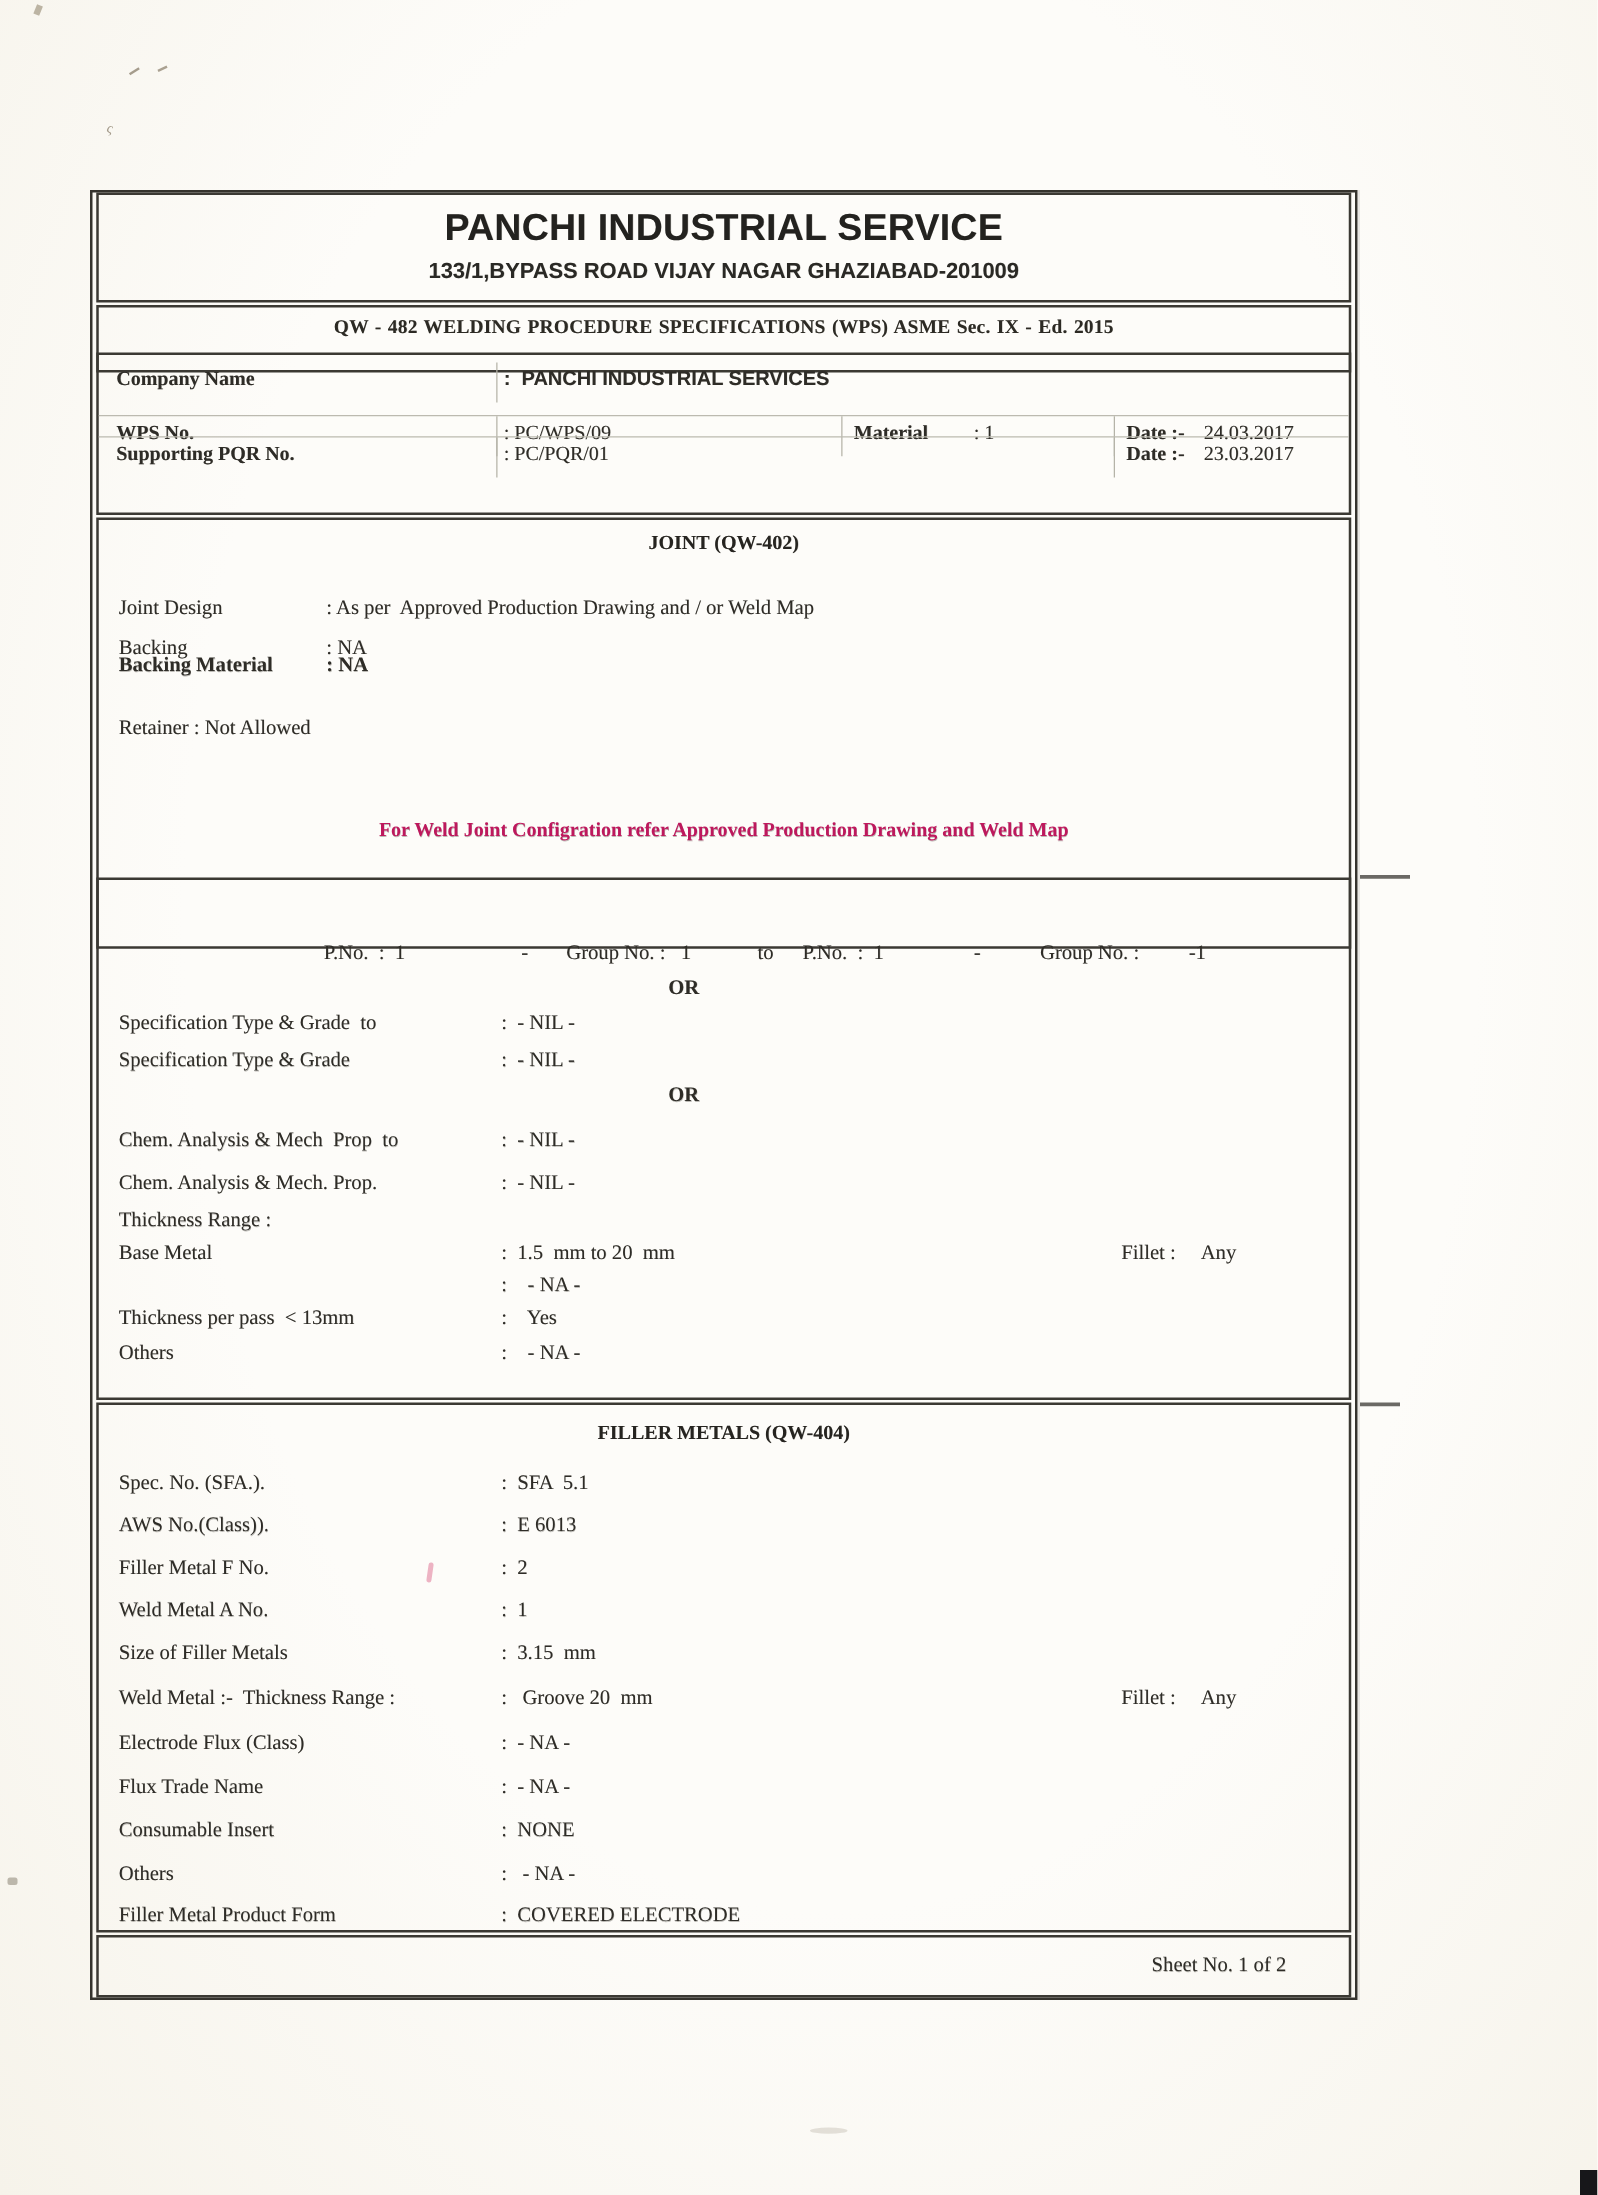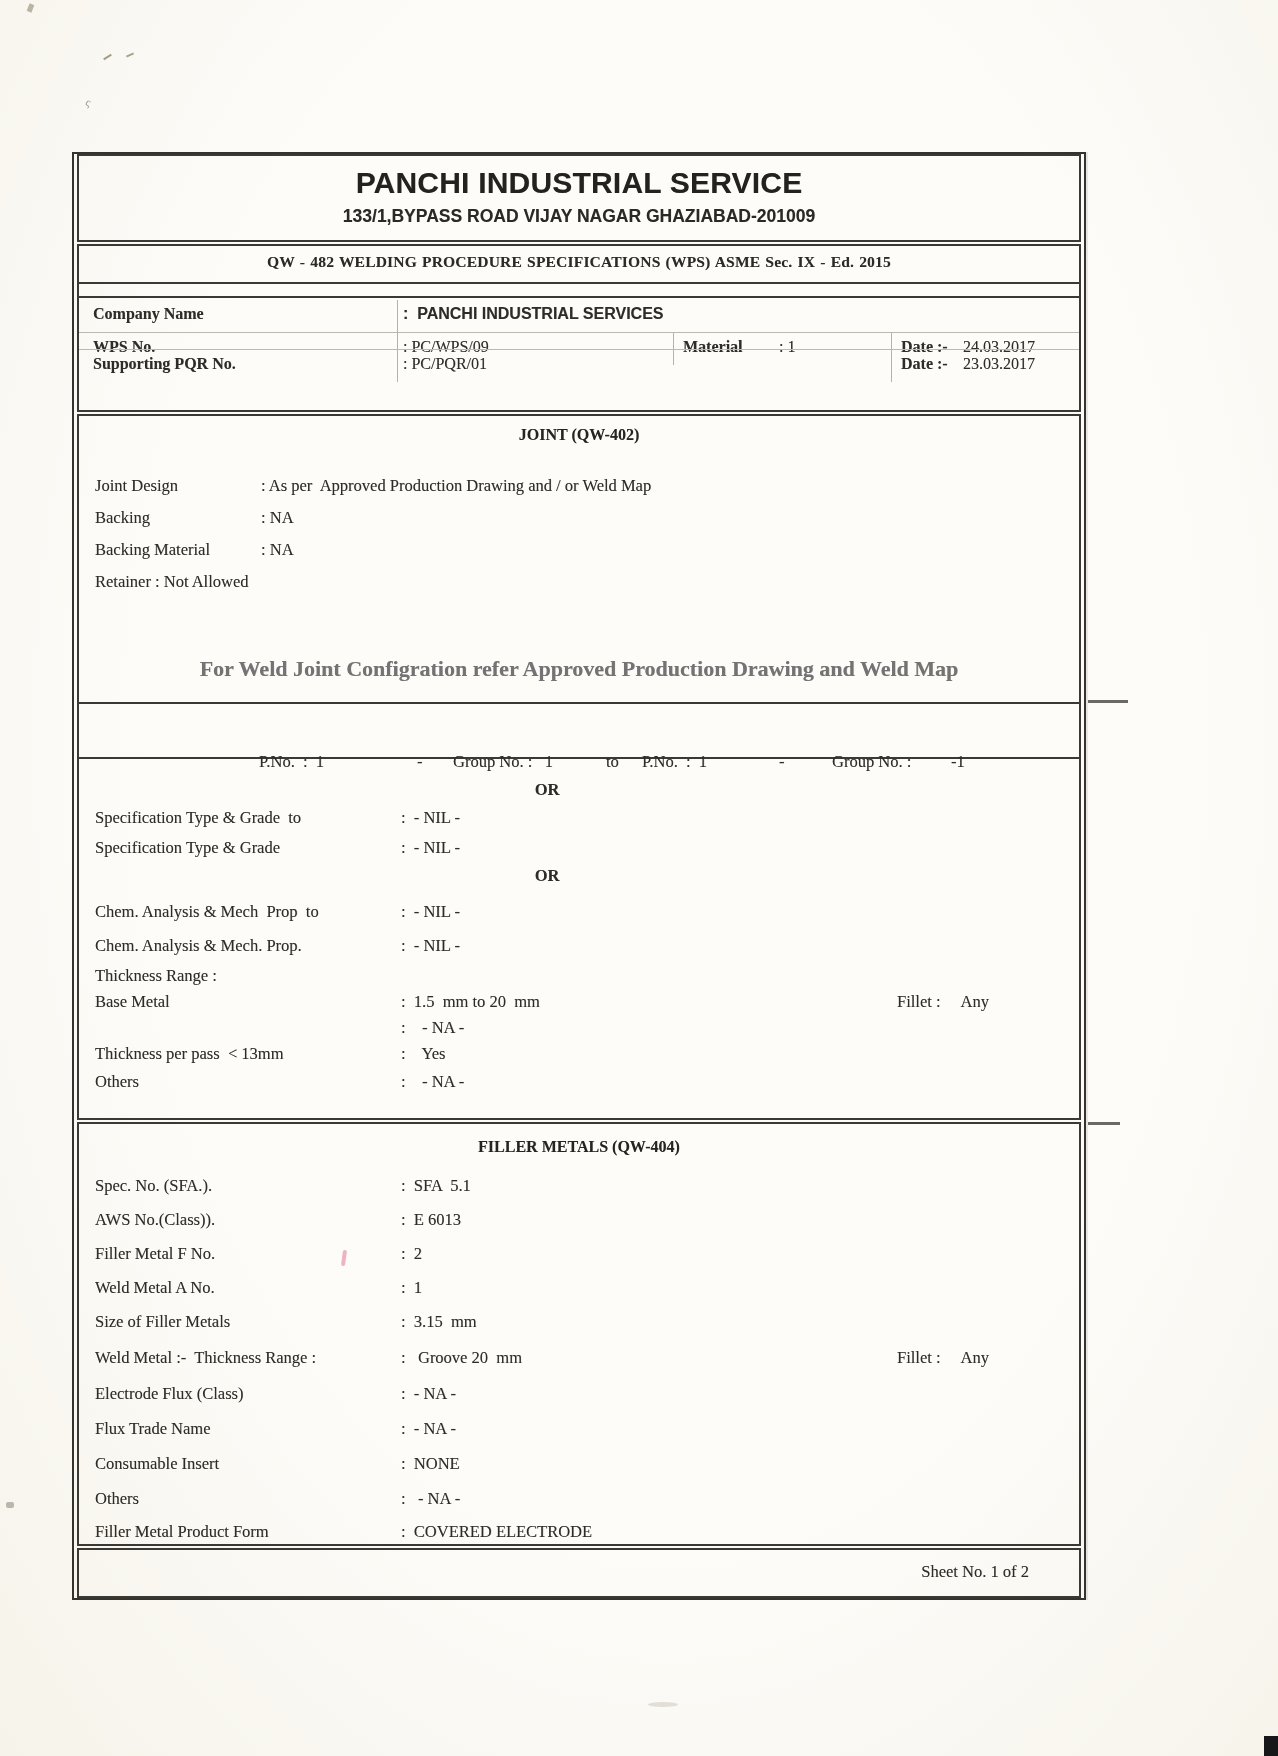--- a/index.html
+++ b/index.html
@@ -42,21 +42,21 @@
   
   .sec-title{position:absolute;left:0;right:0;text-align:center;font-weight:700;font-size:16px;height:22px;color:#262420;}
   .frow{position:absolute;left:0;right:0;height:22px;font-size:16.5px;}
   .flabel{position:absolute;left:16px;white-space:pre;}
   .fval{position:absolute;left:322px;white-space:pre;}
   .joint-sec .fval{left:182px;}
   .fillet{position:absolute;left:818px;white-space:pre;}
   .fillet .fv{margin-left:20px;}
   .or-token{position:absolute;left:428px;width:80px;text-align:center;font-weight:700;font-size:16.5px;}
   .pno span{position:absolute;white-space:pre;}
-  .note-line{position:absolute;left:0;right:0;text-align:center;font-weight:700;font-size:22px;color:#737373;}
+  .note-line{position:absolute;left:0;right:0;text-align:center;font-weight:700;font-size:16px;color:#be185d;}
   .footer-text{font-size:16.5px;text-align:right;padding-right:50px;line-height:44px;}
   
   .artifact{position:absolute;}
   .tail{position:absolute;height:3px;background:#3a3833;opacity:.75;}
 </style>
 </head>
 <body>
 
 <div class="artifact" style="left:103px;top:56px;width:9px;height:2px;background:#a59c8c;transform:rotate(-32deg);"></div>
 <div class="artifact" style="left:126px;top:54px;width:8px;height:2px;background:#aaa191;transform:rotate(-25deg);"></div>
@@ -74,21 +74,21 @@
   <section class="sec" style="top:0;height:88px;">
     <div class="company-title txt">PANCHI INDUSTRIAL SERVICE</div>
     <div class="company-address txt">133/1,BYPASS ROAD VIJAY NAGAR GHAZIABAD-201009</div>
   </section>
 
   <section class="sec" style="top:90px;height:54px;">
     <div class="doc-title txt">QW - 482 WELDING PROCEDURE SPECIFICATIONS  (WPS) ASME Sec. IX - Ed. 2015</div>
   </section>
 
   <section class="sec" style="top:128px;height:130px;">
-    <div class="trow" style="top:16px;">
+    <div class="trow" style="top:6px;">
       <div class="tline" style="left:318px;"></div>
       <span class="lbl txt" style="left:14px;">Company Name</span>
       <span class="val company-val txt" style="left:324px;">:  PANCHI INDUSTRIAL SERVICES</span>
     </div>
     <div class="trow" style="top:48px;text-decoration:underline;">
       <div class="tline" style="left:318px;"></div>
       <div class="tline" style="left:594px;"></div>
       <div class="tline" style="left:812px;"></div>
       <span class="lbl txt" style="left:14px;">WPS No.</span>
       <span class="val txt" style="left:324px;">: PC/WPS/09</span>
@@ -110,21 +110,21 @@
   <section class="sec joint-sec" style="top:260px;height:345px;">
     <div class="sec-title txt" style="top:10px;">JOINT (QW-402)</div>
     <div class="frow" style="top:60px;">
       <span class="flabel txt">Joint Design</span>
       <span class="fval txt">: As per  Approved Production Drawing and / or Weld Map</span>
     </div>
     <div class="frow" style="top:92px;">
       <span class="flabel txt">Backing</span>
       <span class="fval txt">: NA</span>
     </div>
-    <div class="frow" style="top:124px;">
+    <div class="frow" style="top:106px;font-weight:bold;">
       <span class="flabel txt">Backing Material</span>
       <span class="fval txt">: NA</span>
     </div>
     <div class="frow" style="top:156px;">
       <span class="flabel txt">Retainer : Not Allowed</span>
       <span class="fval txt"></span>
     </div>
     <div class="note-line txt" style="top:240px;">For Weld Joint Configration refer Approved Production Drawing  and  Weld Map</div>
   </section>
 

